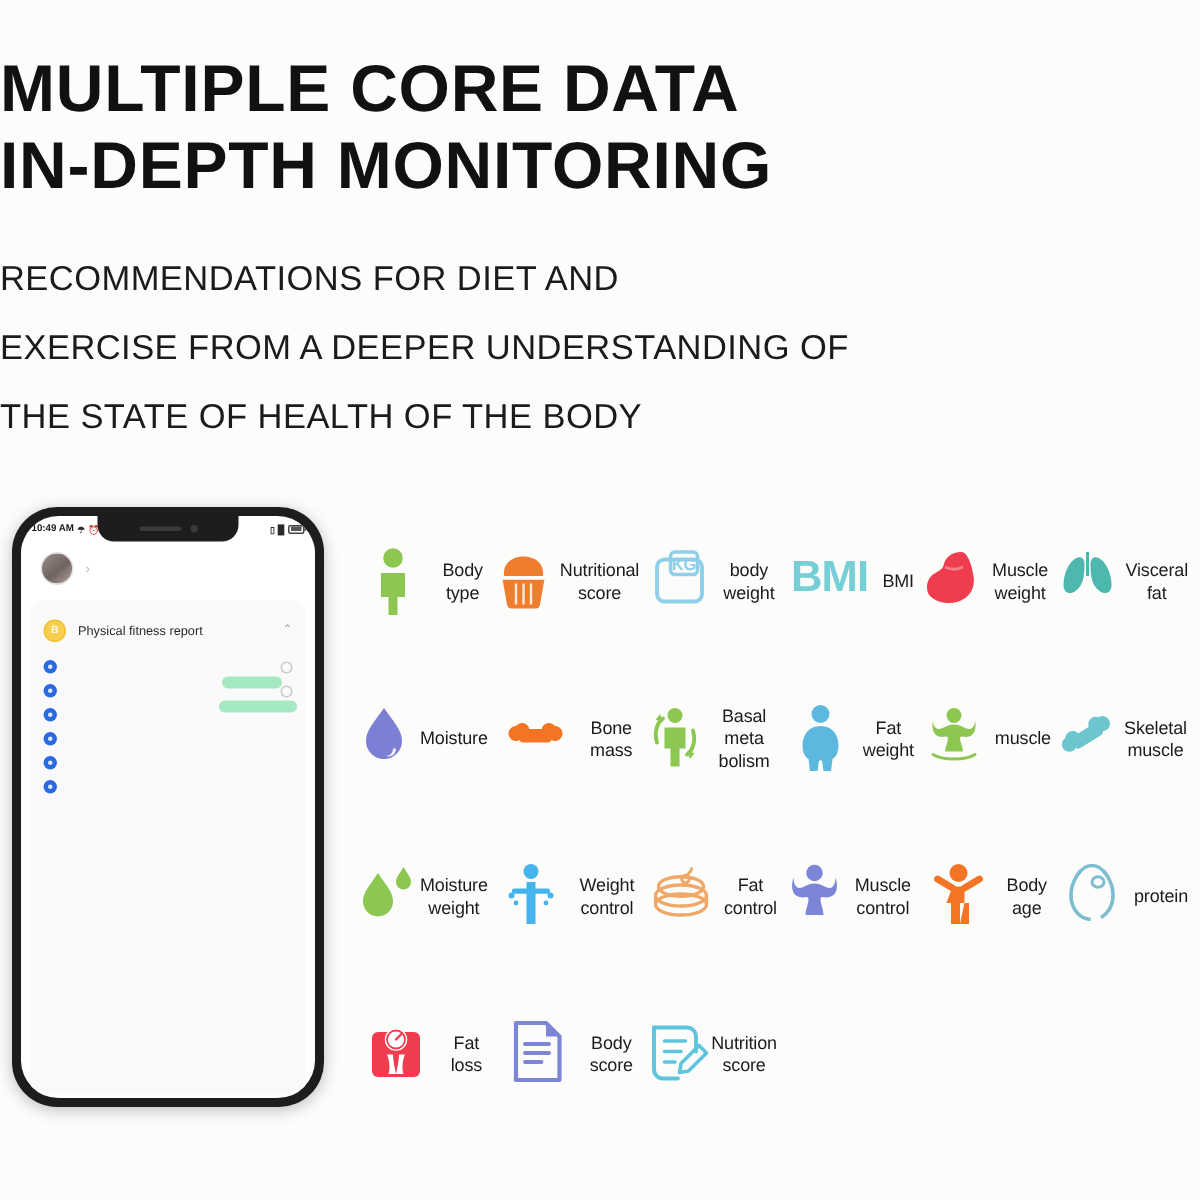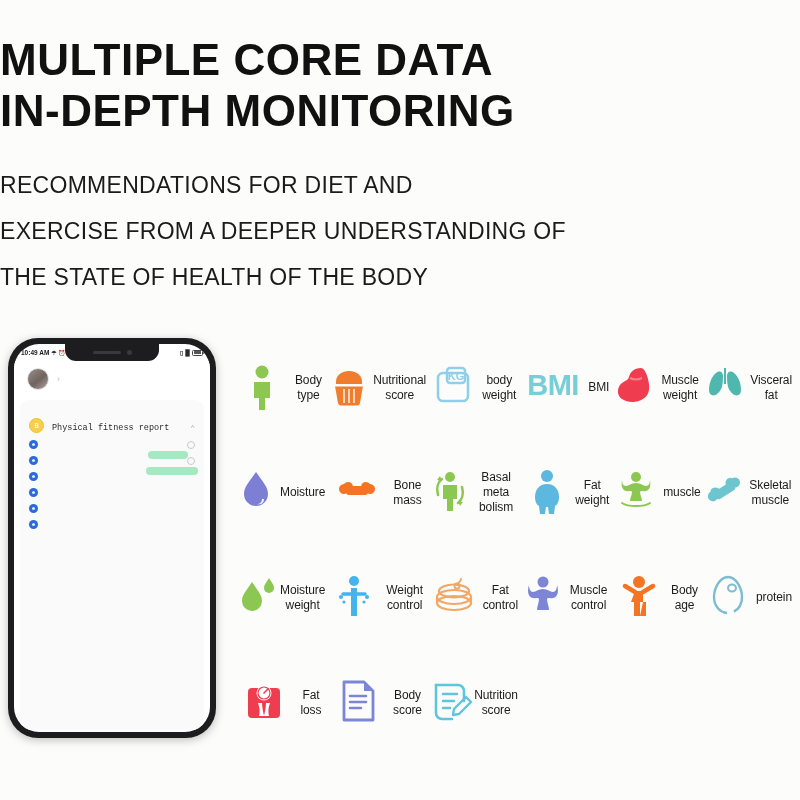--- a/index.html
+++ b/index.html
@@ -116,24 +116,23 @@
 
   .card {
     background: #fafafa;
     margin: 3px 6px 0 6px;
     border-radius: 9px;
     padding: 7px 0 4px 0;
     height: 330px;
   }
   .card-head {
     display: flex;
-    align-items: flex-end;
+    align-items: center;
     padding: 0 9px;
     height: 26px;
-    font-family: Liberation Mono, monospace;
   }
   .badge-coin {
     width: 15px; height: 15px; border-radius: 50%;
     background: #f6cf4e;
     border: 1.4px solid #f0c12e;
     display:flex; align-items:center; justify-content:center;
     font-size: 7px; color:#fff7d6; font-weight:700;
   }
   .card-title {
     margin-left: 8px;

